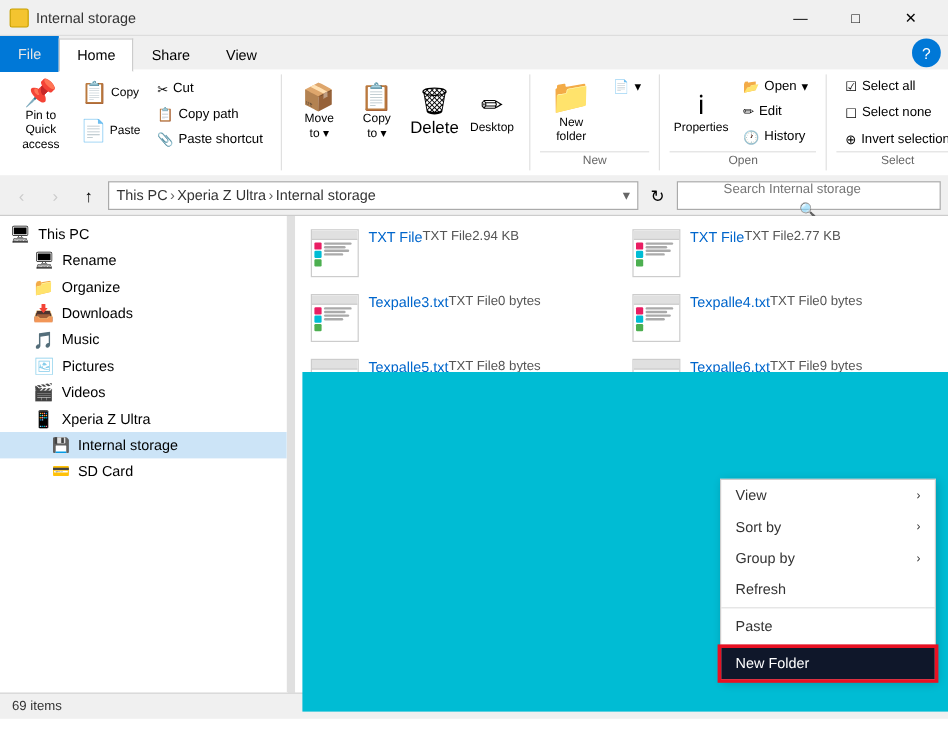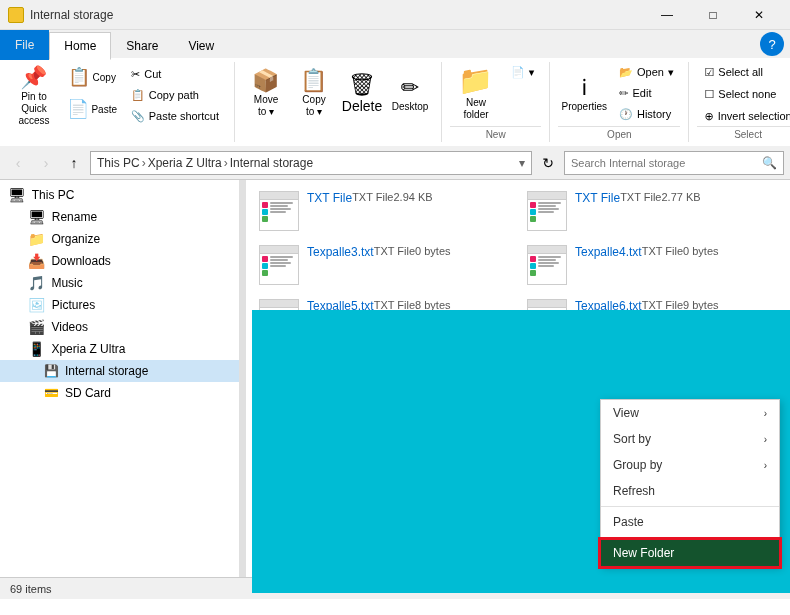--- a/index.html
+++ b/index.html
@@ -65,21 +65,21 @@
     .nav-btn.disabled { color: #ccc; cursor: default; }
     .address-path {
       flex: 1; display: flex; align-items: center; background: #fff;
       border: 1px solid #aaa; height: 24px; padding: 0 6px;
       font-size: 12px; cursor: pointer;
     }
     .breadcrumb-item { color: #333; }
     .breadcrumb-sep { color: #666; margin: 0 2px; }
     .search-box {
       display: flex; align-items: center; background: #fff; border: 1px solid #aaa;
-      height: 24px; width: 220px; padding: 0 6px; gap: 4px;
+      height: 24px; width: 220px; padding: 0 6px; gap: 4px; flex-direction: column;
     }
     .search-box input { border: none; outline: none; font-size: 11px; flex: 1; background: transparent; }
     .search-icon { color: #666; font-size: 12px; }
 
     
     .sidebar {
       width: 240px; min-width: 240px; background: #fff; border-right: 1px solid #e0e0e0;
       overflow-y: auto; padding: 4px 0;
     }
     .sidebar-item {
@@ -133,21 +133,21 @@
     
     .context-menu {
       position: absolute; right: 10px; bottom: 10px;
       background: #fff; border: 1px solid #ccc; box-shadow: 2px 2px 8px rgba(0,0,0,0.2);
       width: 180px; z-index: 100;
     }
     .context-menu-item {
       display: flex; align-items: center; justify-content: space-between;
       padding: 6px 12px; font-size: 12px; cursor: pointer; color: #333;
     }
-    .context-menu-item.highlighted { background: #14532d; color: #fff; outline: 3px solid #e81123; }
+    .context-menu-item.highlighted { background: #0f172a; color: #fff; outline: 3px solid #e81123; }
     .context-menu-sep { height: 1px; background: #e0e0e0; margin: 2px 0; }
     .context-menu-arrow { font-size: 10px; }
 
     
     ::-webkit-scrollbar { width: 8px; }
     ::-webkit-scrollbar-track { background: #f0f0f0; }
     ::-webkit-scrollbar-thumb { background: #c0c0c0; border-radius: 4px; }
 
     
     .help-btn { width: 24px; height: 24px; background: #0078d7; color: #fff; border: none; border-radius: 50%; font-size: 13px; cursor: pointer; display: flex; align-items: center; justify-content: center; }

